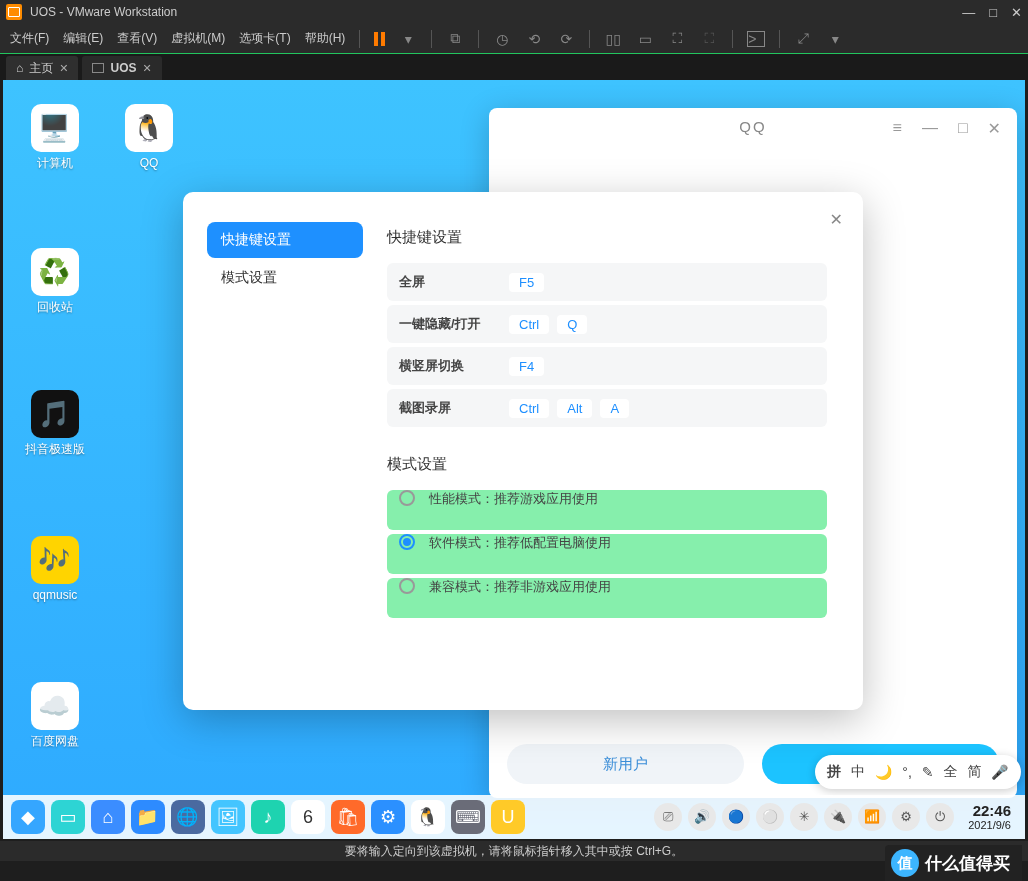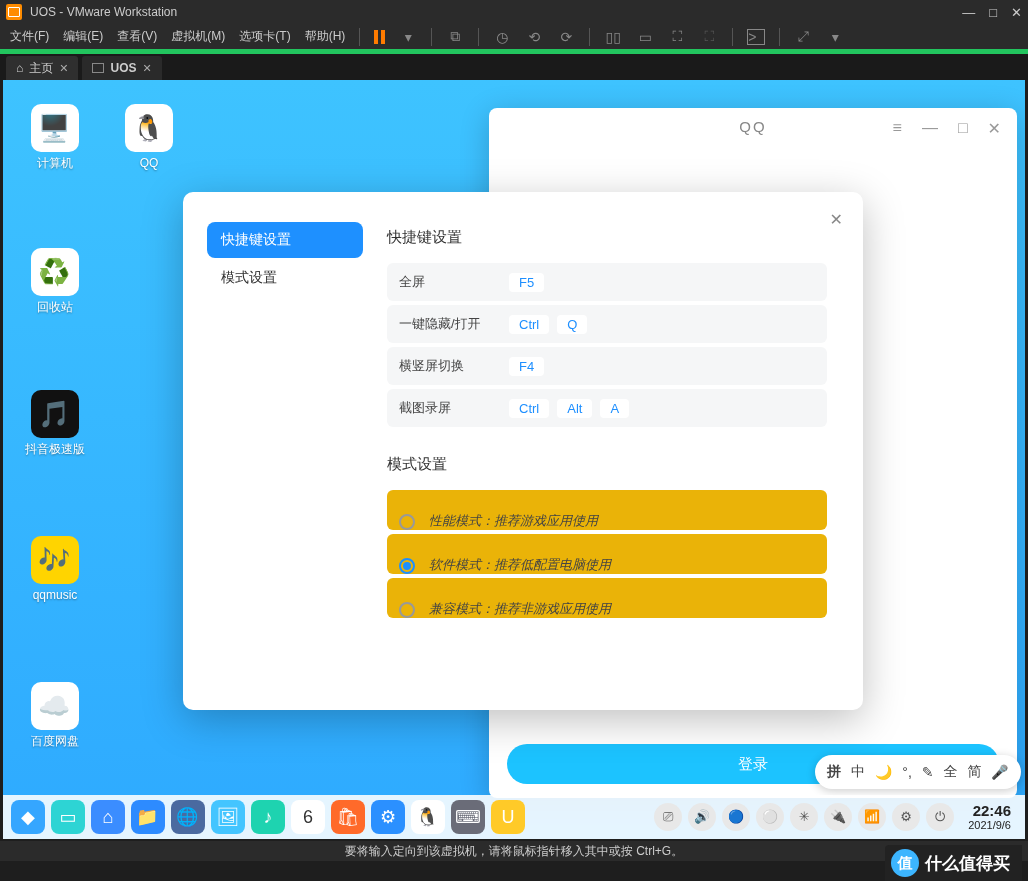--- a/index.html
+++ b/index.html
@@ -6,21 +6,21 @@
 body { width: 1028px; height: 881px; background: #1e1e1e; overflow: hidden; position: relative; }
 
 
 .vmware-titlebar { height: 24px; background: #2b2b2b; display: flex; align-items: center; padding: 6px 6px; color: #ccc; font-size: 12px; }
 .vmware-titlebar .vm-icon { width: 16px; height: 16px; background: #ff8c00; border-radius: 2px; margin-right: 8px; display: flex; align-items: center; justify-content: center; }
 .vmware-titlebar .vm-icon::before { content: ""; width: 10px; height: 8px; border: 1.5px solid #fff; border-radius: 1px; }
 .vmware-titlebar .title { flex: 1; }
 .vmware-titlebar .win-controls { display: flex; gap: 14px; font-size: 13px; }
 
 
-.vmware-menu { height: 30px; background: #2b2b2b; display: flex; align-items: center; color: #ccc; font-size: 12px; padding: 0 10px; gap: 14px; border-bottom: 5px solid #22c55e; text-align: center; }
+.vmware-menu { height: 30px; background: #2b2b2b; display: flex; align-items: center; color: #ccc; font-size: 12px; padding: 0 10px; gap: 14px; border-bottom: 1px solid #22c55e; text-align: center; }
 .vmware-menu .sep { width: 1px; height: 18px; background: #555; }
 .vmware-menu .tb-icon { width: 18px; height: 16px; display: inline-flex; align-items: center; justify-content: center; color: #888; font-size: 14px; }
 .pause-icon { display: inline-flex; gap: 3px; }
 .pause-icon span { width: 4px; height: 14px; background: #ff7b00; }
 
 
 .vmware-tabs { height: 26px; background: #1a1a1a; display: flex; align-items: flex-end; padding: 0 6px; }
 .vm-tab { height: 24px; background: #2f2f2f; color: #ccc; font-size: 12px; padding: 0 10px; display: flex; align-items: center; gap: 6px; border-radius: 3px 3px 0 0; margin-right: 4px; }
 .vm-tab .home-ic { font-size: 12px; }
 .vm-tab .close-x { font-size: 11px; color: #aaa; }
@@ -48,26 +48,26 @@
 .settings-dlg .close-btn { position: absolute; top: 18px; right: 20px; color: #888; font-size: 16px; cursor: pointer; }
 .settings-left { width: 190px; padding: 30px 10px 0 24px; }
 .settings-left .section-title { font-size: 18px; color: #333; margin-bottom: 18px; }
 .settings-left .nav-item { height: 36px; border-radius: 8px; padding: 0 14px; display: flex; align-items: center; font-size: 14px; color: #333; margin-bottom: 2px; cursor: pointer; }
 .settings-left .nav-item.active { background: #1e90ff; color: #fff; }
 
 .settings-right { flex: 1; padding: 28px 36px 24px 14px; overflow: auto; }
 .settings-right .group-title { font-size: 15px; color: #333; margin-bottom: 16px; margin-top: 8px; }
 .shortcut-list { display: flex; flex-direction: column; gap: 4px; }
 .shortcut-row { display: flex; align-items: center; background: #f5f6f7; border-radius: 6px; height: 38px; padding: 0 12px; }
-.shortcut-row .sc-label { width: 110px; font-size: 13px; color: #444; }
+.shortcut-row .sc-label { width: 110px; font-size: 13px; color: #444; font-weight: bold; }
 .shortcut-row .keys { display: flex; gap: 8px; }
 .key { background: #fff; border-radius: 4px; padding: 2px 10px; font-size: 13px; color: #1e8fff; }
 
 .mode-list { margin-top: 10px; }
-.mode-row { display: flex; align-items: flex-end; background: #eab308; border-radius: 6px; height: 40px; padding: 0 12px; margin-bottom: 4px; font-size: 13px; color: #444; font-style: italic; }
+.mode-row { display: flex; align-items: flex-start; background: #86efac; border-radius: 6px; height: 40px; padding: 0 12px; margin-bottom: 4px; font-size: 13px; color: #444; }
 .radio { width: 16px; height: 16px; border: 2px solid #999; border-radius: 50%; margin-right: 14px; position: relative; }
 .radio.checked { border-color: #1e8fff; }
 .radio.checked::after { content: ""; position: absolute; inset: 2px; background: #1e8fff; border-radius: 50%; }
 
 
 .ime-bar { position: absolute; right: 4px; bottom: 50px; height: 34px; background: #fff; border-radius: 17px; box-shadow: 0 2px 10px rgba(0,0,0,.2); display: flex; align-items: center; padding: 0 12px; gap: 10px; font-size: 14px; color: #444; }
 
 
 .dock { position: absolute; left: 0; right: 0; bottom: 0; height: 44px; background: rgba(255,255,255,.88); display: flex; align-items: center; padding: 0 8px; }
 .dock-apps { display: flex; gap: 6px; align-items: center; }
@@ -184,20 +184,23 @@
 
   <div class="qq-window">
     <div class="qq-title">QQ</div>
     <div class="qq-header">
       <span>≡</span>
       <span>—</span>
       <span>□</span>
       <span>✕</span>
     </div>
     <div class="qq-buttons">
+      <div class="qq-btn secondary">
+          <span>新用户</span>
+        </div>
       <div class="qq-btn primary">
           <span>登录</span>
         </div>
     </div>
   </div>
 
   <div class="settings-dlg">
     <div class="close-btn">✕</div>
     <div class="settings-left">
       <div class="nav-item active">

